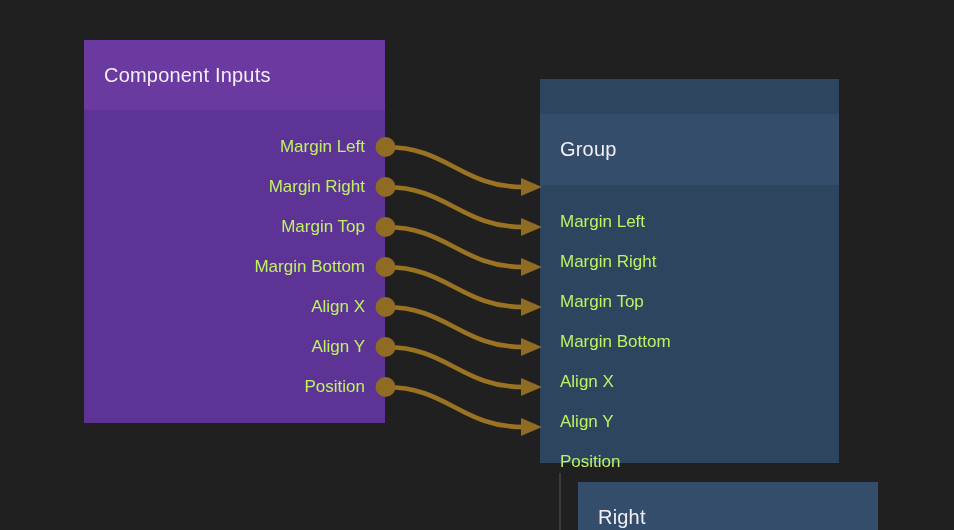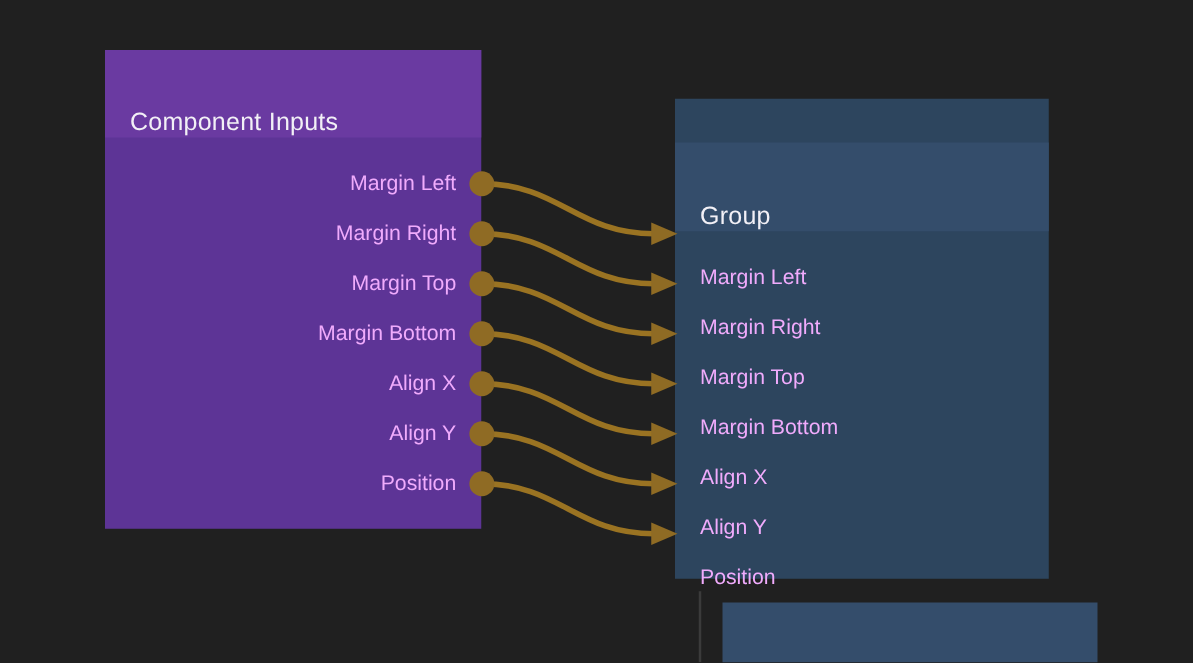--- a/index.html
+++ b/index.html
@@ -23,21 +23,21 @@
     height: 530px;
     z-index: 3;
     pointer-events: none;
   }
   .node {
     position: absolute;
     z-index: 2;
   }
   .node-header {
     display: flex;
-    align-items: flex-end;
+    align-items: center;
     padding-left: 20px;
     font-size: 20px;
     font-weight: 400;
     color: #f2f0f6;
     letter-spacing: 0.2px;
   }
   .node-ci {
     left: 84px;
     top: 40px;
     width: 301px;
@@ -72,21 +72,21 @@
     background: #344d6b;
   }
   .node-body {
     padding-top: 17px;
   }
   .row {
     height: 40px;
     display: flex;
     align-items: center;
     font-size: 17px;
-    color: #f0abfc;
+    color: #bef264;
   }
   .row-out {
     justify-content: flex-end;
     padding-right: 20px;
   }
   .row-in {
     justify-content: flex-start;
     padding-left: 20px;
   }
   .vline {

